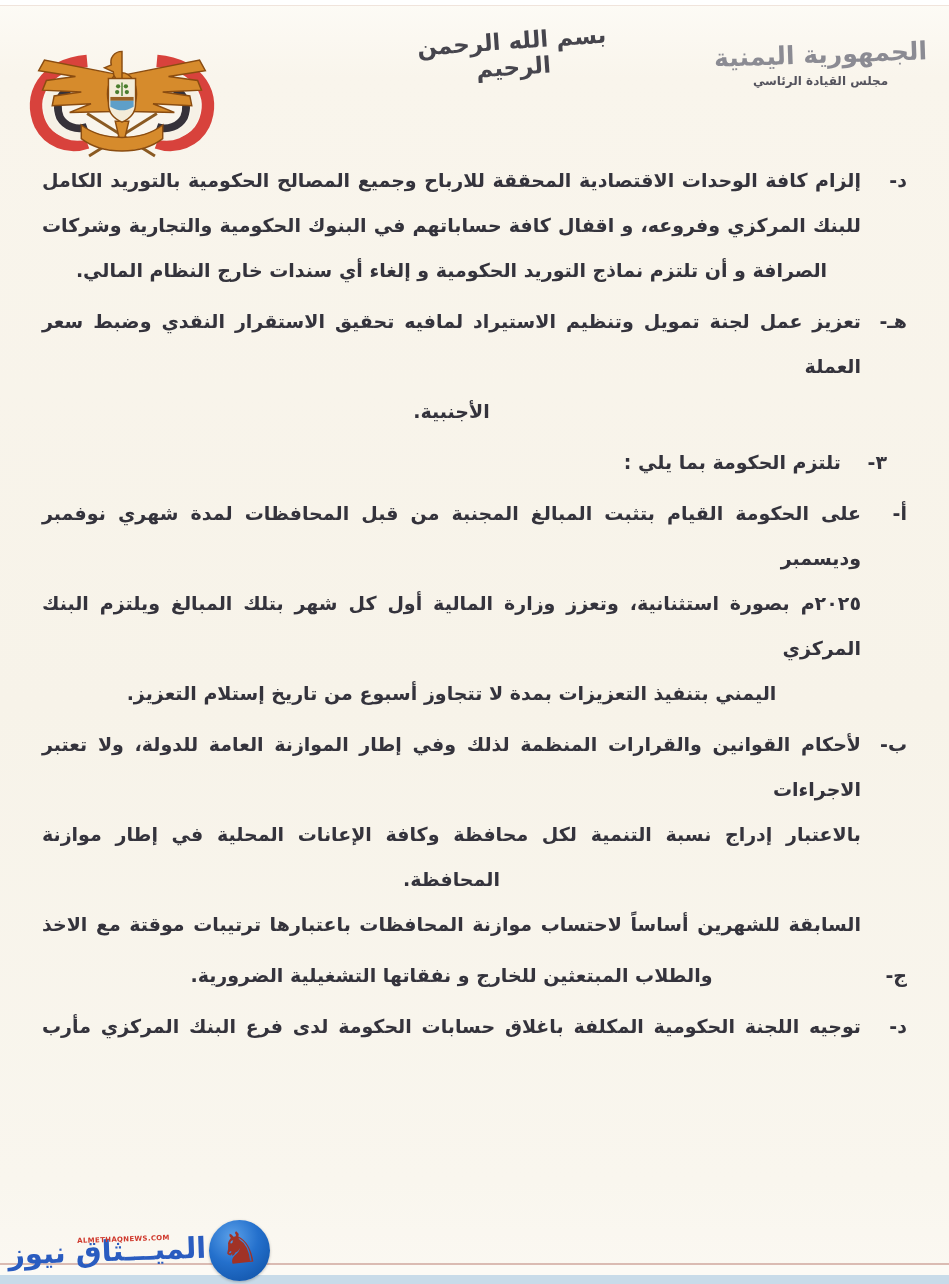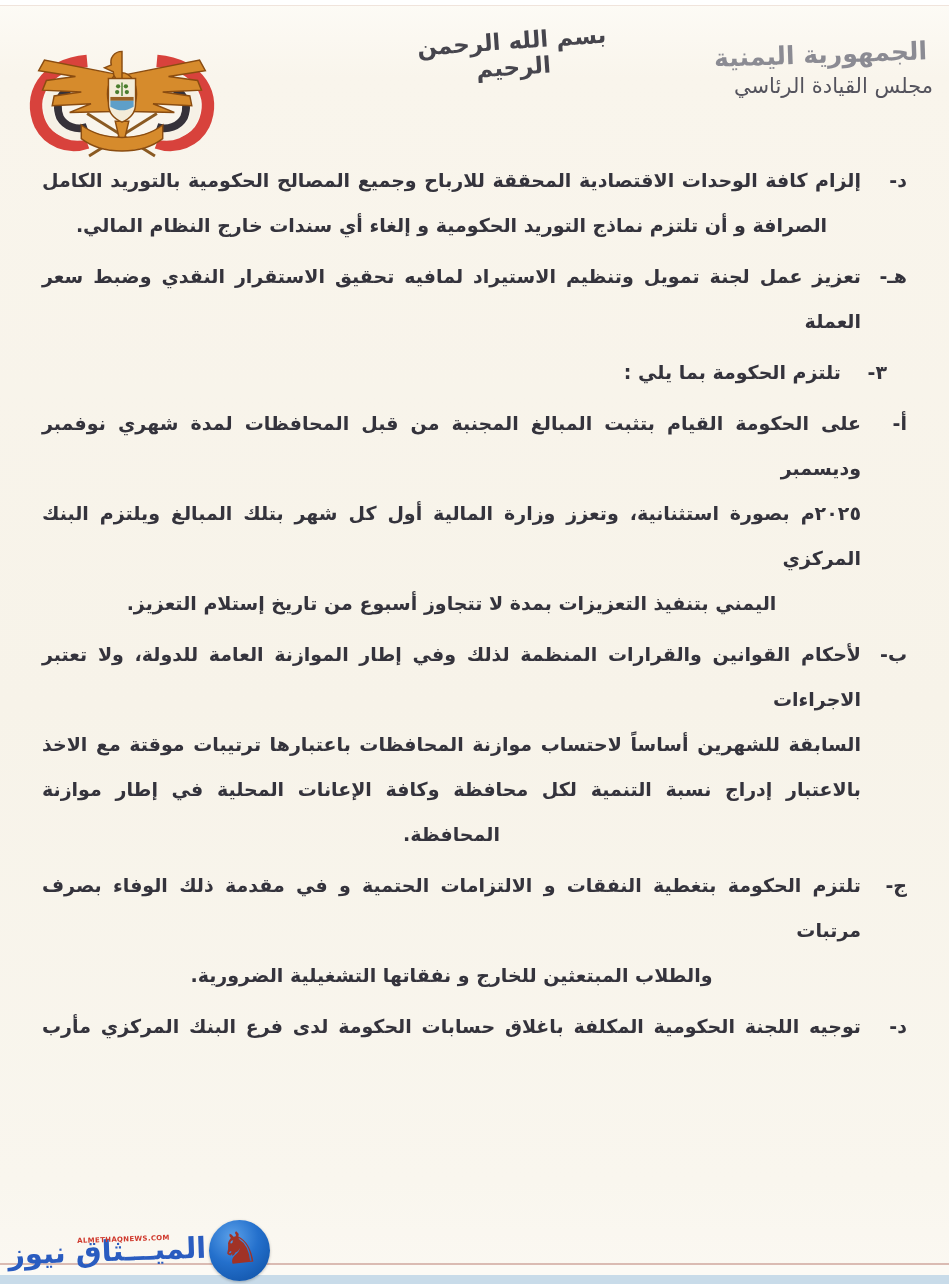--- a/index.html
+++ b/index.html
@@ -16,21 +16,21 @@
   .bottom-band{position:absolute;left:0;right:0;bottom:0;height:9px;background:#c8dbe9;}
   
   .doc-header{position:absolute;top:0;left:0;right:0;height:158px;}
   .emblem{position:absolute;left:22px;top:32px;width:200px;height:126px;}
   .bismillah{
     position:absolute;left:395px;top:28px;width:235px;text-align:center;
     transform:rotate(-4deg);font-size:23px;font-weight:bold;color:#46454d;letter-spacing:-1px;
   }
   .letterhead{position:absolute;right:16px;top:40px;width:225px;text-align:center;}
   .republic{font-size:25px;font-weight:bold;color:#8b8b93;transform:rotate(-2deg);letter-spacing:-1px;margin-bottom:5px;}
-  .council{font-size:21px;font-weight:normal;color:#54535d;text-align:right;}
+  .council{font-size:12px;font-weight:bold;color:#54535d;}
   
   .doc-body{
     position:absolute;top:158px;right:42px;left:42px;
     font-size:19px;font-weight:bold;color:#34333c;
   }
   .clause{position:relative;padding-right:46px;margin-bottom:6px;}
   .clause .marker{position:absolute;right:0;top:0;line-height:45px;white-space:nowrap;}
   .clause.ind1{margin-right:20px;}
   .line{line-height:45px;text-align:justify;text-align-last:justify;}
   .line.c{text-align-last:center;}
@@ -101,50 +101,51 @@
       <div class="republic">الجمهورية اليمنية</div>
       <div class="council">مجلس القيادة الرئاسي</div>
     </div>
   </header>
 
   <main class="doc-body">
 
     <div class="clause">
       <span class="marker">د-</span>
       <div class="line">إلزام كافة الوحدات الاقتصادية المحققة للارباح وجميع المصالح الحكومية بالتوريد الكامل</div>
+      <div class="line">للبنك المركزي وفروعه، و اقفال كافة حساباتهم في البنوك الحكومية والتجارية وشركات</div>
       <div class="line c">الصرافة و أن تلتزم نماذج التوريد الحكومية و إلغاء أي سندات خارج النظام المالي.</div>
     </div>
 
     <div class="clause">
       <span class="marker">هـ-</span>
       <div class="line">تعزيز عمل لجنة تمويل وتنظيم الاستيراد لمافيه تحقيق الاستقرار النقدي وضبط سعر العملة</div>
+      <div class="line c">الأجنبية.</div>
     </div>
 
     <div class="clause ind1">
       <span class="marker">٣-</span>
       <div class="line r">تلتزم الحكومة بما يلي :</div>
     </div>
 
     <div class="clause">
       <span class="marker">أ-</span>
       <div class="line">على الحكومة القيام بتثبت المبالغ المجنبة من قبل المحافظات لمدة شهري نوفمبر وديسمبر</div>
       <div class="line">٢٠٢٥م بصورة استثنانية، وتعزز وزارة المالية أول كل شهر بتلك المبالغ ويلتزم البنك المركزي</div>
       <div class="line c">اليمني بتنفيذ التعزيزات بمدة لا تتجاوز أسبوع من تاريخ إستلام التعزيز.</div>
     </div>
 
     <div class="clause">
       <span class="marker">ب-</span>
       <div class="line">لأحكام القوانين والقرارات المنظمة لذلك وفي إطار الموازنة العامة للدولة، ولا تعتبر الاجراءات</div>
+      <div class="line c">بالاعتبار إدراج نسبة التنمية لكل محافظة وكافة الإعانات المحلية في إطار موازنة المحافظة.</div>
       <div class="line">السابقة للشهرين أساساً لاحتساب موازنة المحافظات باعتبارها ترتيبات موقتة مع الاخذ</div>
-      <div class="line c">بالاعتبار إدراج نسبة التنمية لكل محافظة وكافة الإعانات المحلية في إطار موازنة المحافظة.</div>
     </div>
 
     <div class="clause">
       <span class="marker">ج-</span>
-      <div class="line">تلتزم الحكومة بتغطية النفقات و الالتزامات الحتمية و في مقدمة ذلك الوفاء بصرف مرتبات</div>
       <div class="line c">والطلاب المبتعثين للخارج و نفقاتها التشغيلية الضرورية.</div>
     </div>
 
     <div class="clause">
       <span class="marker">د-</span>
       <div class="line">توجيه اللجنة الحكومية المكلفة باغلاق حسابات الحكومة لدى فرع البنك المركزي مأرب</div>
 
     </div>
 
   </main>

